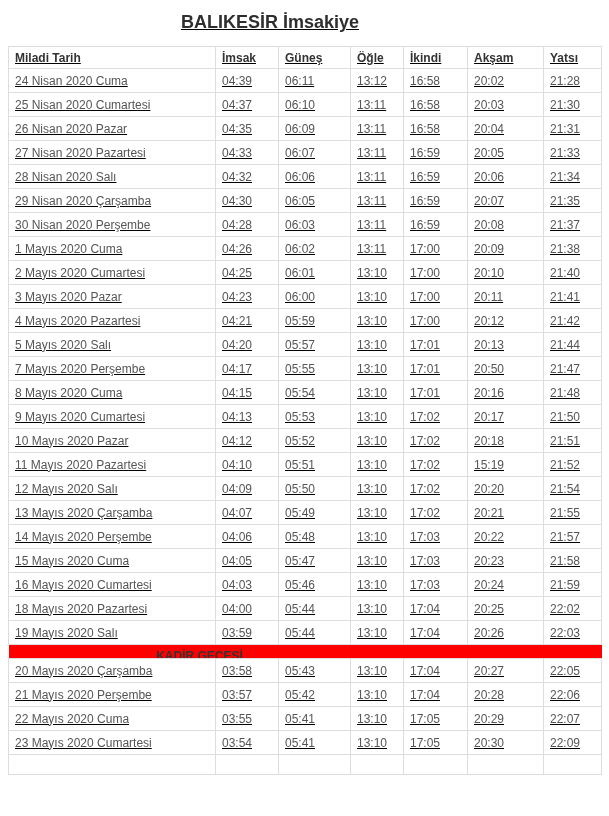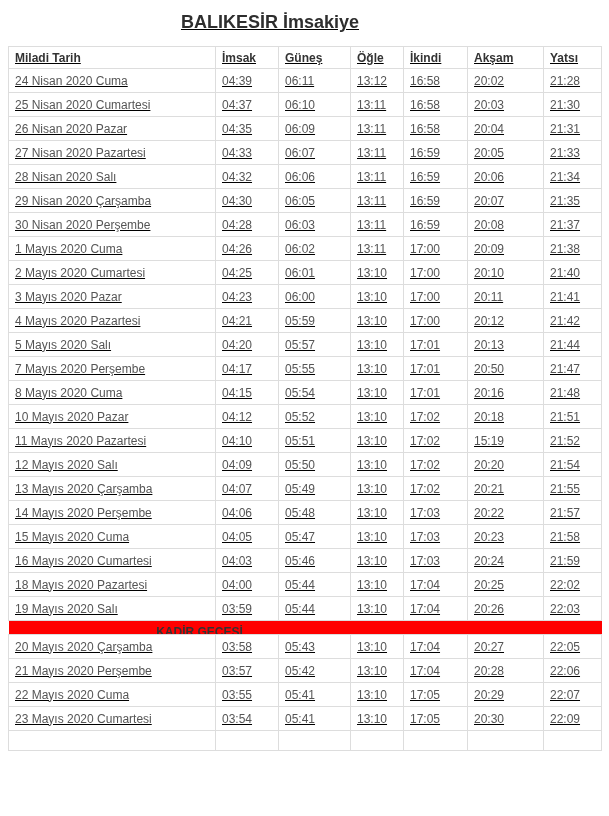--- a/index.html
+++ b/index.html
@@ -229,20 +229,29 @@
         <tr>
           <td class="date-cell">8 Mayıs 2020 Cuma</td>
           <td class="time-cell">04:15</td>
           <td class="time-cell">05:54</td>
           <td class="time-cell">13:10</td>
           <td class="time-cell">17:01</td>
           <td class="time-cell">20:16</td>
           <td class="time-cell">21:48</td>
         </tr>
         <tr>
+          <td class="date-cell">9 Mayıs 2020 Cumartesi</td>
+          <td class="time-cell">04:13</td>
+          <td class="time-cell">05:53</td>
+          <td class="time-cell">13:10</td>
+          <td class="time-cell">17:02</td>
+          <td class="time-cell">20:17</td>
+          <td class="time-cell">21:50</td>
+        </tr>
+        <tr>
           <td class="date-cell">10 Mayıs 2020 Pazar</td>
           <td class="time-cell">04:12</td>
           <td class="time-cell">05:52</td>
           <td class="time-cell">13:10</td>
           <td class="time-cell">17:02</td>
           <td class="time-cell">20:18</td>
           <td class="time-cell">21:51</td>
         </tr>
         <tr>
           <td class="date-cell">11 Mayıs 2020 Pazartesi</td>

